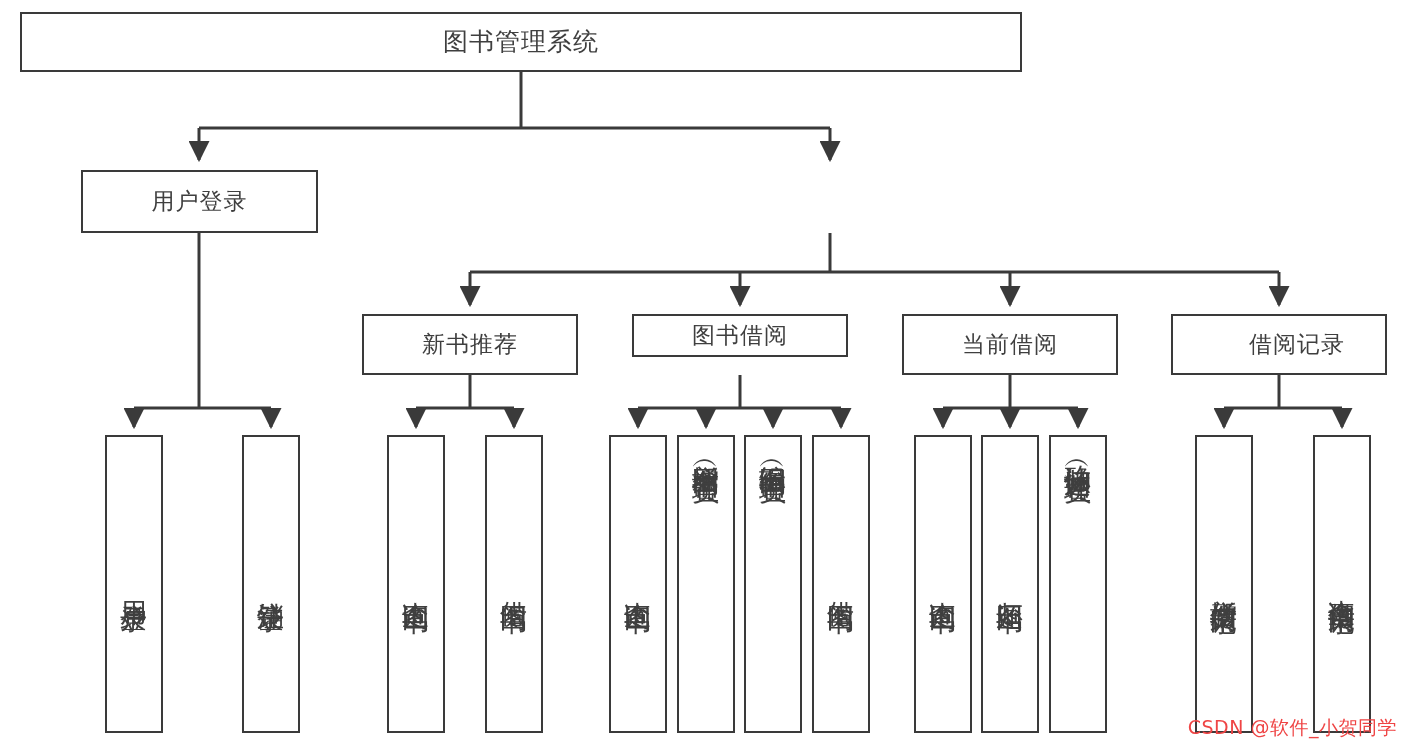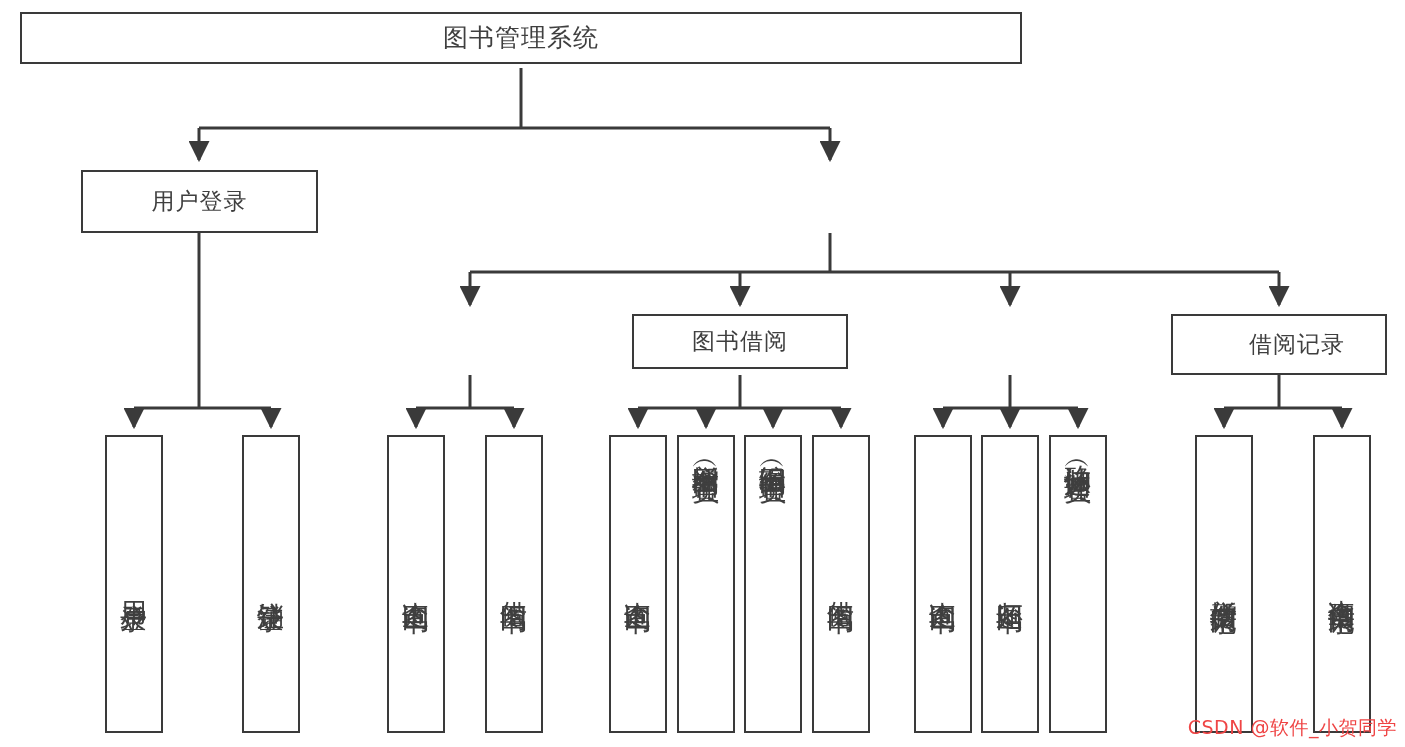--- a/index.html
+++ b/index.html
@@ -120,30 +120,36 @@
       <path d="M 1010 408 L 1010 427" marker-end="url(#arrow)"></path>
       <path d="M 1078 408 L 1078 427" marker-end="url(#arrow)"></path>
 
       <path d="M 1279 375 L 1279 408"></path>
       <path d="M 1224 408 L 1342 408"></path>
       <path d="M 1224 408 L 1224 427" marker-end="url(#arrow)"></path>
       <path d="M 1342 408 L 1342 427" marker-end="url(#arrow)"></path>
     </g>
   </svg>
 
-  <div class="node level-0" style="left:20px; top:12px; width:1002px; height:52px;">
+  <div class="node level-0" style="left:20px; top:12px; width:1002px; height:60px;">
     <span class="node-label">图书管理系统</span>
   </div>
 
   <div class="node level-1" style="left:81px; top:170px; width:237px; height:63px;">
     <span class="node-label">用户登录</span>
   </div>
 
-  <div class="node level-2" style="left:632px; top:314px; width:216px; height:55px;">
+  <div class="node level-2" style="left:362px; top:314px; width:216px; height:61px;">
+    <span class="node-label">新书推荐</span>
+  </div>
+  <div class="node level-2" style="left:632px; top:314px; width:216px; height:43px;">
     <span class="node-label">图书借阅</span>
+  </div>
+  <div class="node level-2" style="left:902px; top:314px; width:216px; height:61px;">
+    <span class="node-label">当前借阅</span>
   </div>
   <div class="node level-2" style="left:1171px; top:314px; width:216px; height:61px;padding-left:36px;">
     <span class="node-label">借阅记录</span>
   </div>
 
   <div class="node leaf center-text" style="left:105px; top:435px; width:58px; height:298px;">
     <span class="node-label">用户登录</span>
   </div>
   <div class="node leaf center-text" style="left:242px; top:435px; width:58px; height:298px;">
     <span class="node-label">注销登录</span>

